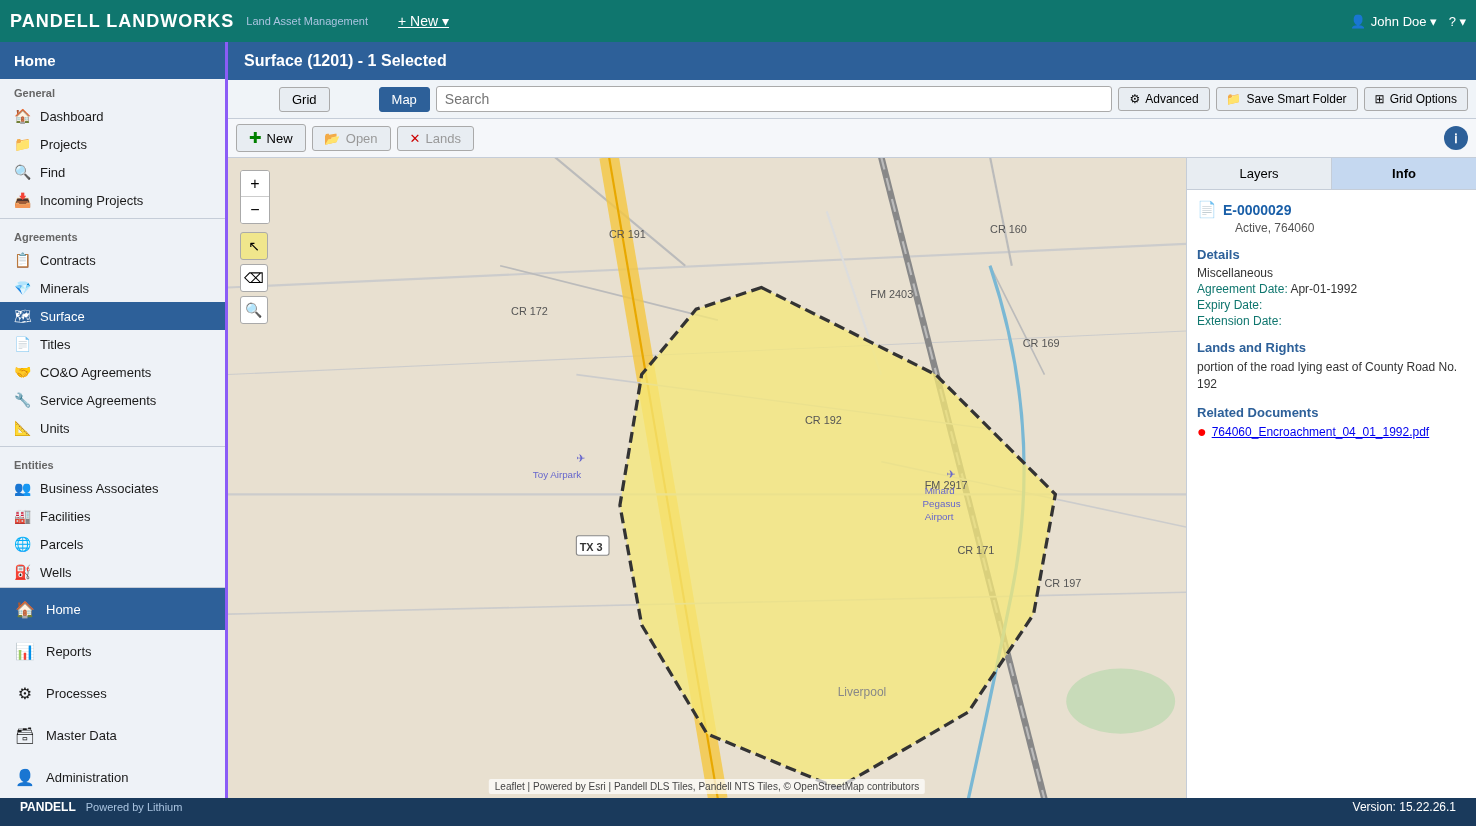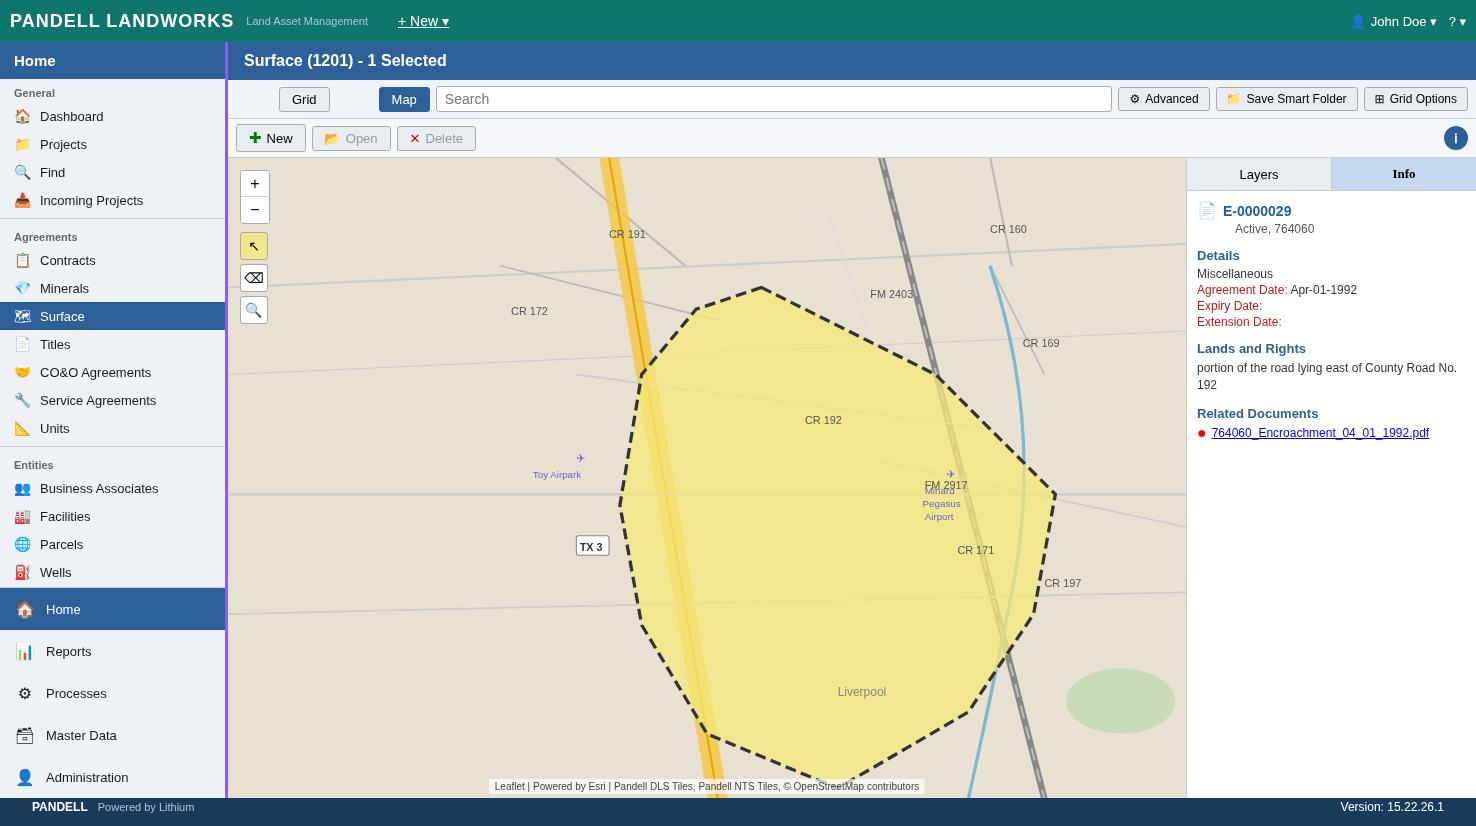--- a/index.html
+++ b/index.html
@@ -282,21 +282,21 @@
       cursor: pointer;
       font-size: 13px;
       background: #e8edf2;
       border: none;
       border-right: 1px solid #c5cdd8;
     }
     .right-panel-tab.active {
       background: #c5d8f0;
       font-weight: bold;
     }
-    .right-panel-tab:last-child { border-right: none; font-family: Liberation Serif, serif; }
+    .right-panel-tab:last-child { border-right: none; }
     .right-panel-content {
       flex: 1;
       overflow-y: auto;
       padding: 10px;
     }
     .record-link {
       color: #1a5fa8;
       font-weight: bold;
       font-size: 14px;
       text-decoration: none;
@@ -305,40 +305,40 @@
       gap: 6px;
     }
     .record-subtitle { color: #555; font-size: 12px; margin-top: 2px; margin-left: 38px; }
     .section-title {
       color: #2d6099;
       font-weight: bold;
       font-size: 13px;
       margin: 12px 0 4px;
     }
     .detail-row { font-size: 12px; color: #333; margin: 2px 0; }
-    .detail-label { color: #b91c1c; }
+    .detail-label { color: #0f766e; }
     .lands-text { font-size: 12px; color: #333; line-height: 1.4; }
     .doc-link {
       display: flex;
       align-items: center;
       gap: 5px;
       font-size: 12px;
       color: #1a5fa8;
       margin-top: 4px;
     }
     .doc-dot { color: red; font-size: 16px; line-height: 1; }
 
     
     .footer {
       background: #1a3a5c;
       color: white;
       height: 18px;
       display: flex;
       align-items: center;
-      padding: 0 32px;
+      padding: 0 20px;
       font-size: 12px;
     }
     .footer-right { margin-left: auto; }
 
     
     .map-attribution {
       position: absolute;
       bottom: 4px;
       left: 50%;
       transform: translateX(-50%);
@@ -502,21 +502,21 @@
       <button class="action-btn">
         <span style="color:green; font-size:15px;">✚</span>
         <span>New</span>
       </button>
       <button class="action-btn disabled">
         <span>📂</span>
         <span>Open</span>
       </button>
       <button class="action-btn disabled">
         <span style="color:#c00;">✕</span>
-        <span>Delete</span>
+        <span>Lands</span>
       </button>
       <div class="info-btn-right">
         <span>ℹ</span>
       </div>
     </div>
 
     <div class="content-area">
 
       <div class="map-area">
         

